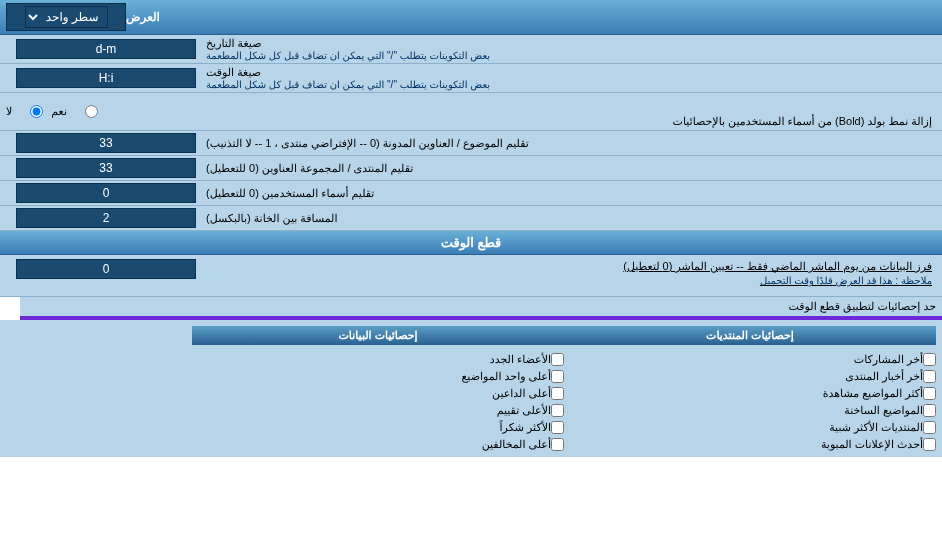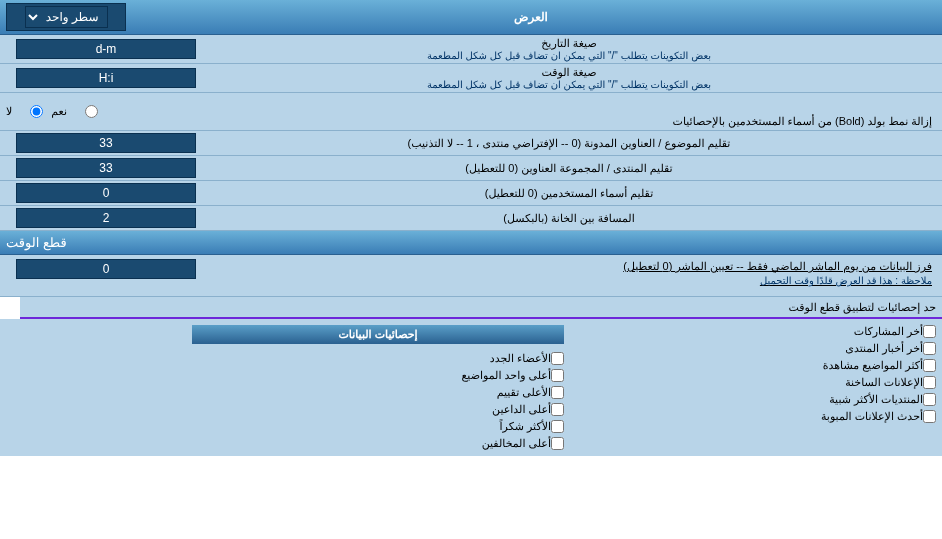--- a/index.html
+++ b/index.html
@@ -20,21 +20,21 @@
       background: linear-gradient(to bottom, #6ab0d8, #3a7db5);
       border-bottom: 1px solid #2a6090;
       padding: 3px 6px;
       min-height: 26px;
     }
     .header-row .label {
       color: #fff;
       font-weight: bold;
       font-size: 12px;
       flex: 1;
-      text-align: center;
+      text-align: left;
     }
     .header-row .control {
       background: #1a4a70;
       color: #fff;
       border: 1px solid #0a3050;
       padding: 2px 6px;
       font-size: 12px;
       min-width: 120px;
       text-align: center;
     }
@@ -42,21 +42,21 @@
     .section-row {
       display: flex;
       align-items: center;
       background: #b8d4e8;
       border-bottom: 1px solid #8ab0cc;
       padding: 2px 6px;
       min-height: 24px;
     }
     .section-row .right-label {
       flex: 1;
-      text-align: center;
+      text-align: left;
       color: #000;
       font-size: 11px;
       padding-right: 4px;
     }
     .section-row .left-control {
       min-width: 200px;
       text-align: center;
     }
     .input-dark {
       background: #1a4a70;
@@ -96,23 +96,23 @@
       gap: 18px;
       color: #000;
       font-size: 11px;
     }
     
     .section-title-row {
       background: linear-gradient(to bottom, #6ab0d8, #3a7db5);
       border-bottom: 1px solid #2a6090;
       padding: 4px 6px;
       color: #fff;
-      font-weight: normal;
+      font-weight: bold;
       font-size: 13px;
-      text-align: left;
+      text-align: center;
     }
     
     .stats-section {
       background: #b8d4e8;
       border-bottom: 1px solid #8ab0cc;
       padding: 4px 6px;
     }
     .stats-top-row {
       display: flex;
       align-items: flex-start;
@@ -163,21 +163,21 @@
       font-size: 11px;
       direction: rtl;
     }
     .checkbox-item input[type="checkbox"] {
       margin: 0;
     }
     .stats-limit-row {
       display: flex;
       align-items: center;
       background: #b8d4e8;
-      border-bottom: 2px solid #6d28d9;
+      border-bottom: 4px solid #6d28d9;
       padding: 3px 6px;
       min-height: 22px;
       margin-left: 20px;
     }
     .stats-limit-row .right-label {
       flex: 1;
       text-align: right;
       font-size: 11px;
       color: #000;
     }
@@ -284,35 +284,36 @@
     </div>
   </div>
 
   <div class="stats-limit-row">
     <div class="right-label">حد إحصائيات لتطبيق قطع الوقت</div>
   </div>
 
   <div class="checkboxes-container">
 
     <div class="checkbox-column">
+      <div class="checkbox-column-header">إحصائيات المنتديات</div>
       <div class="checkbox-item">
         <input type="checkbox" style="">
         <span>أخر المشاركات</span>
       </div>
       <div class="checkbox-item">
         <input type="checkbox" style="">
         <span>أخر أخبار المنتدى</span>
       </div>
       <div class="checkbox-item">
         <input type="checkbox" style="">
         <span>أكثر المواضيع مشاهدة</span>
       </div>
       <div class="checkbox-item">
         <input type="checkbox" style="">
-        <span>الإعلانات الساخنة</span>
+        <span>المواضيع الساخنة</span>
       </div>
       <div class="checkbox-item">
         <input type="checkbox" style="">
         <span>المنتديات الأكثر شبية</span>
       </div>
       <div class="checkbox-item">
         <input type="checkbox" style="">
         <span>أحدث الإعلانات المبوبة</span>
       </div>
     </div>
@@ -322,28 +323,28 @@
       <div class="checkbox-item">
         <input type="checkbox" style="">
         <span>الأعضاء الجدد</span>
       </div>
       <div class="checkbox-item">
         <input type="checkbox" style="">
         <span>أعلى واحد المواضيع</span>
       </div>
       <div class="checkbox-item">
         <input type="checkbox" style="">
+        <span>أعلى الداعين</span>
+      </div>
+      <div class="checkbox-item">
+        <input type="checkbox" style="">
         <span>الأعلى تقييم</span>
       </div>
       <div class="checkbox-item">
         <input type="checkbox" style="">
-        <span>أعلى الداعين</span>
-      </div>
-      <div class="checkbox-item">
-        <input type="checkbox" style="">
         <span>الأكثر شكراً</span>
       </div>
       <div class="checkbox-item">
         <input type="checkbox" style="">
         <span>أعلى المخالفين</span>
       </div>
     </div>
 
     <div class="checkbox-column" style="flex: 0.5; min-width: 80px;">
     </div>

